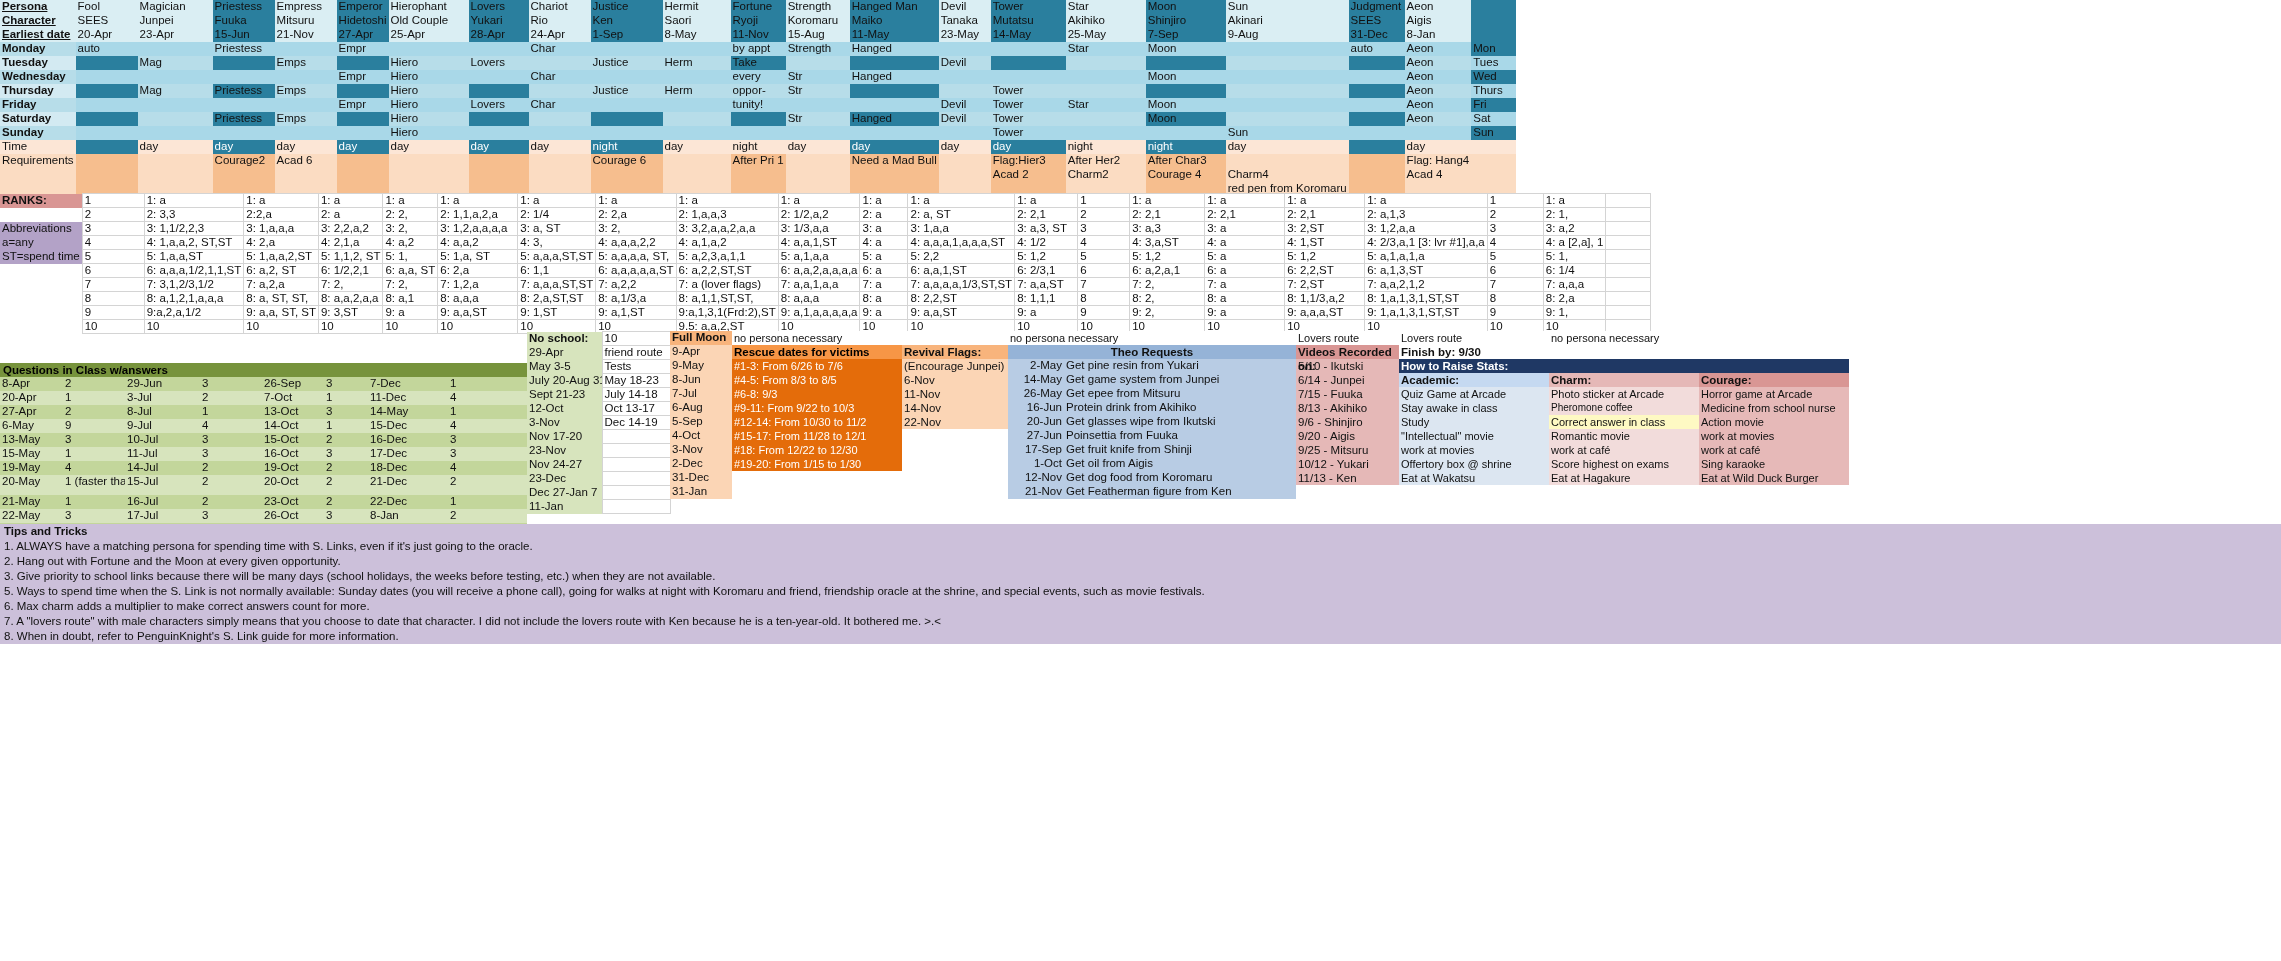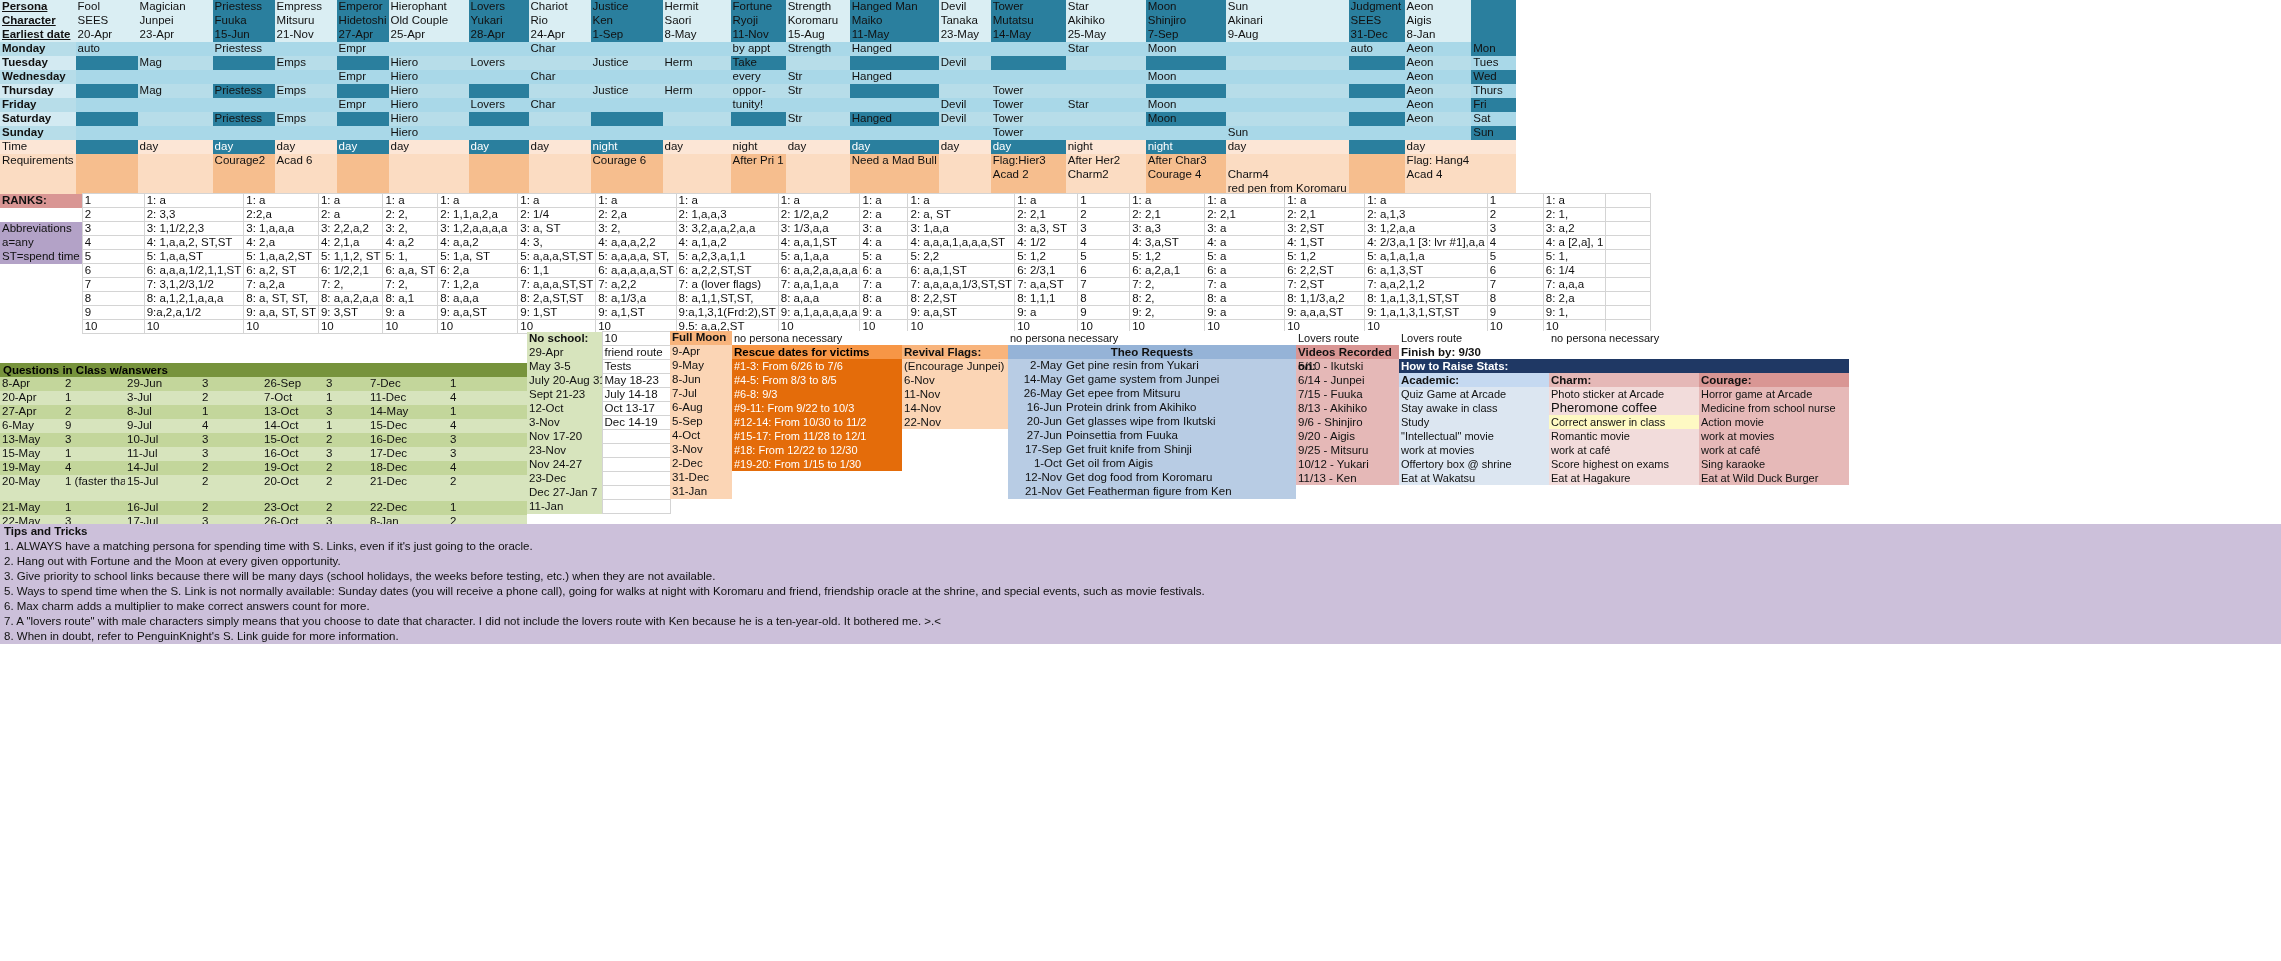--- a/index.html
+++ b/index.html
@@ -769,21 +769,21 @@
               <tr style="height: 14px;">
                 <td class="qgreen">19-May</td>
                 <td class="qgreen">4</td>
                 <td class="qgreen">14-Jul</td>
                 <td class="qgreen">2</td>
                 <td class="qgreen">19-Oct</td>
                 <td class="qgreen">2</td>
                 <td class="qgreen">18-Dec</td>
                 <td class="qgreen">4</td>
               </tr>
-              <tr style="height: 26px;">
+              <tr style="height: 20px;">
                 <td class="qgreen-l">20-May</td>
                 <td class="qgreen-l">1 (faster tha</td>
                 <td class="qgreen-l">15-Jul</td>
                 <td class="qgreen-l">2</td>
                 <td class="qgreen-l">20-Oct</td>
                 <td class="qgreen-l">2</td>
                 <td class="qgreen-l">21-Dec</td>
                 <td class="qgreen-l">2</td>
               </tr>
               <tr style="height: 14px;">
@@ -1050,21 +1050,21 @@
               <div style="height: 14px; line-height: 14px; padding: 0px 2px; background: rgb(220, 230, 241); font-size: 11px; overflow: hidden; white-space: nowrap;">Stay awake in class</div>
               <div style="height: 14px; line-height: 14px; padding: 0px 2px; background: rgb(220, 230, 241); font-size: 11px; overflow: hidden; white-space: nowrap;">Study</div>
               <div style="height: 14px; line-height: 14px; padding: 0px 2px; background: rgb(220, 230, 241); font-size: 11px; overflow: hidden; white-space: nowrap;">"Intellectual" movie</div>
               <div style="height: 14px; line-height: 14px; padding: 0px 2px; background: rgb(220, 230, 241); font-size: 11px; overflow: hidden; white-space: nowrap;">work at movies</div>
               <div style="height: 14px; line-height: 14px; padding: 0px 2px; background: rgb(220, 230, 241); font-size: 11px; overflow: hidden; white-space: nowrap;">Offertory box @ shrine</div>
               <div style="height: 14px; line-height: 14px; padding: 0px 2px; background: rgb(220, 230, 241); font-size: 11px; overflow: hidden; white-space: nowrap;">Eat at Wakatsu</div>
             </div>
             <div style="width: 150px;">
               <div style="height: 14px; line-height: 14px; padding: 0px 2px; background: rgb(229, 184, 183); font-weight: bold;">Charm:</div>
               <div style="height: 14px; line-height: 14px; padding: 0px 2px; background: rgb(242, 220, 219); font-size: 11px; overflow: hidden; white-space: nowrap;">Photo sticker at Arcade</div>
-              <div style="height: 14px; line-height: 14px; padding: 0px 2px; background: rgb(242, 220, 219); font-size: 13px; overflow: hidden; white-space: nowrap;">Pheromone coffee</div>
+              <div style="height: 14px; line-height: 14px; padding: 0px 2px; background: rgb(242, 220, 219); font-size: 10px; overflow: hidden; white-space: nowrap;">Pheromone coffee</div>
               <div style="height: 14px; line-height: 14px; padding: 0px 2px; background: #fef9c3; font-size: 11px; overflow: hidden; white-space: nowrap;">Correct answer in class</div>
               <div style="height: 14px; line-height: 14px; padding: 0px 2px; background: rgb(242, 220, 219); font-size: 11px; overflow: hidden; white-space: nowrap;">Romantic movie</div>
               <div style="height: 14px; line-height: 14px; padding: 0px 2px; background: rgb(242, 220, 219); font-size: 11px; overflow: hidden; white-space: nowrap;">work at café</div>
               <div style="height: 14px; line-height: 14px; padding: 0px 2px; background: rgb(242, 220, 219); font-size: 11px; overflow: hidden; white-space: nowrap;">Score highest on exams</div>
               <div style="height: 14px; line-height: 14px; padding: 0px 2px; background: rgb(242, 220, 219); font-size: 11px; overflow: hidden; white-space: nowrap;">Eat at Hagakure</div>
             </div>
             <div style="width: 150px;">
               <div style="height: 14px; line-height: 14px; padding: 0px 2px; background: rgb(217, 150, 148); font-weight: bold;">Courage:</div>
               <div style="height: 14px; line-height: 14px; padding: 0px 2px; background: rgb(230, 185, 184); font-size: 11px; overflow: hidden; white-space: nowrap;">Horror game at Arcade</div>
               <div style="height: 14px; line-height: 14px; padding: 0px 2px; background: rgb(230, 185, 184); font-size: 11px; overflow: hidden; white-space: nowrap;">Medicine from school nurse</div>

